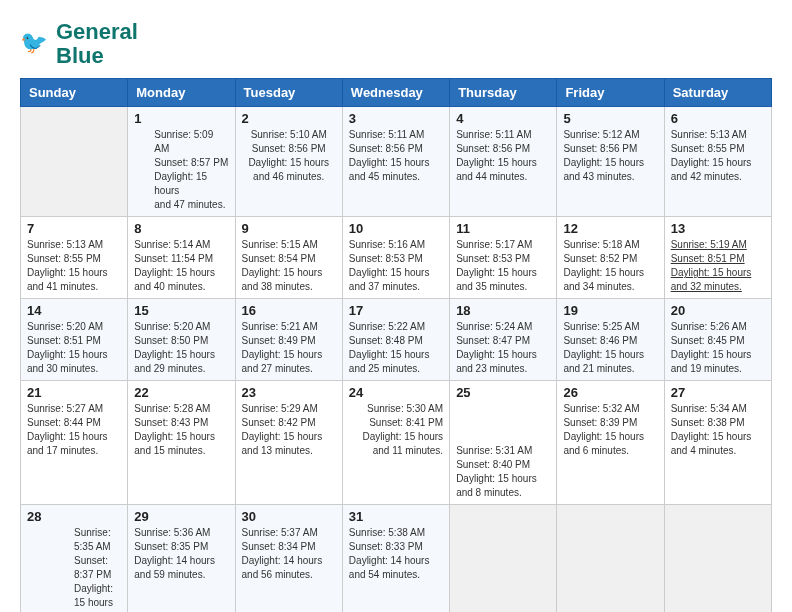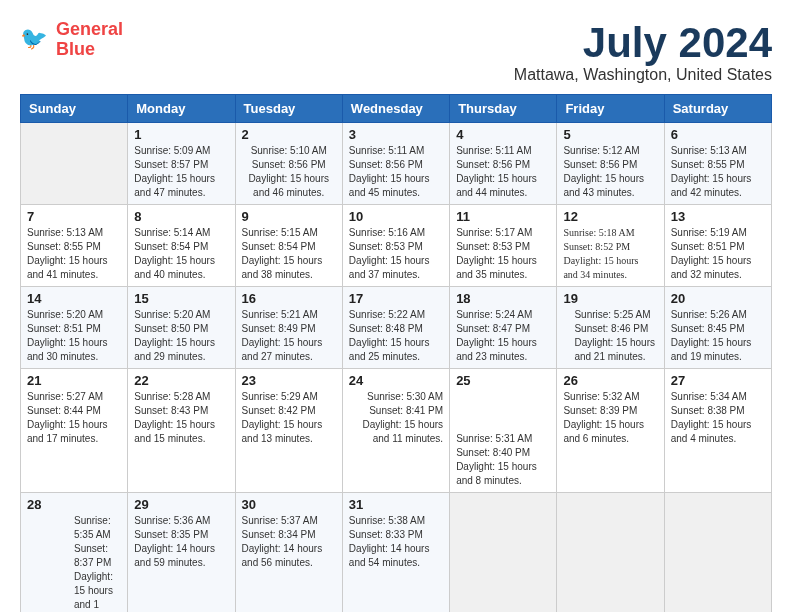--- a/index.html
+++ b/index.html
@@ -15,23 +15,23 @@
       justify-content: space-between;
       align-items: flex-start;
       margin-bottom: 10px;
     }
     .logo {
       display: flex;
       align-items: center;
       gap: 4px;
     }
     .logo-text {
-      font-size: 18px;
+      font-size: 22px;
       font-weight: bold;
-      color: #ef4444;
+      color: #0f766e;
       line-height: 1.1;
     }
     .logo-bird {
       width: 32px;
       height: 32px;
     }
     .title-area {
       text-align: right;
     }
     .month-title {
@@ -92,44 +92,40 @@
 <div class="header-area">
   <div class="logo">
     <svg class="logo-bird" viewBox="0 0 40 40" xmlns="http://www.w3.org/2000/svg">
       <text y="28" font-size="28" fill="#1a3a5c">🐦</text>
     </svg>
     <div class="logo-text">
       <div>General</div>
       <div>Blue</div>
     </div>
   </div>
-  <div class="title-area">
-    <div class="month-title">July 2024</div>
-    <div class="location-title">Mattawa, Washington, United States</div>
-  </div>
 </div>
 
 <table>
   <thead>
     <tr>
     <th>Sunday</th>
         <th>Monday</th>
         <th>Tuesday</th>
         <th>Wednesday</th>
         <th>Thursday</th>
         <th>Friday</th>
         <th>Saturday</th>
       </tr>
   </thead>
   <tbody id="calendar-body">
   <tr>
         <td class="empty"></td>
         <td>
           <div class="day-number">1</div>
-          <div class="day-info" style="white-space: pre-line;">Sunrise: 5:09 AM
+          <div class="day-info" style="white-space: pre-line; margin-left: 20px;">Sunrise: 5:09 AM
 Sunset: 8:57 PM
 Daylight: 15 hours
 and 47 minutes.</div>
         </td>
         <td>
           <div class="day-number">2</div>
           <div class="day-info" style="white-space: pre-line; text-align: center;">Sunrise: 5:10 AM
 Sunset: 8:56 PM
 Daylight: 15 hours
 and 46 minutes.</div>
@@ -167,21 +163,21 @@
         <td>
           <div class="day-number">7</div>
           <div class="day-info" style="white-space: pre-line;">Sunrise: 5:13 AM
 Sunset: 8:55 PM
 Daylight: 15 hours
 and 41 minutes.</div>
         </td>
         <td>
           <div class="day-number">8</div>
           <div class="day-info" style="white-space: pre-line;">Sunrise: 5:14 AM
-Sunset: 8:54 PM
+Sunset: 11:54 PM
 Daylight: 15 hours
 and 40 minutes.</div>
         </td>
         <td>
           <div class="day-number">9</div>
           <div class="day-info" style="white-space: pre-line;">Sunrise: 5:15 AM
 Sunset: 8:54 PM
 Daylight: 15 hours
 and 38 minutes.</div>
         </td>
@@ -194,28 +190,28 @@
         </td>
         <td>
           <div class="day-number">11</div>
           <div class="day-info" style="white-space: pre-line;">Sunrise: 5:17 AM
 Sunset: 8:53 PM
 Daylight: 15 hours
 and 35 minutes.</div>
         </td>
         <td>
           <div class="day-number">12</div>
-          <div class="day-info" style="white-space: pre-line; font-family: Liberation Serif, serif;">Sunrise: 5:18 AM
+          <div class="day-info" style="white-space: pre-line;">Sunrise: 5:18 AM
 Sunset: 8:52 PM
 Daylight: 15 hours
 and 34 minutes.</div>
         </td>
         <td>
           <div class="day-number">13</div>
-          <div class="day-info" style="white-space: pre-line;">Sunrise: 5:19 AM
+          <div class="day-info" style="white-space: pre-line; text-decoration: underline;">Sunrise: 5:19 AM
 Sunset: 8:51 PM
 Daylight: 15 hours
 and 32 minutes.</div>
         </td>
       </tr>
       <tr>
         <td>
           <div class="day-number">14</div>
           <div class="day-info" style="white-space: pre-line;">Sunrise: 5:20 AM
 Sunset: 8:51 PM
@@ -245,21 +241,21 @@
         </td>
         <td>
           <div class="day-number">18</div>
           <div class="day-info" style="white-space: pre-line;">Sunrise: 5:24 AM
 Sunset: 8:47 PM
 Daylight: 15 hours
 and 23 minutes.</div>
         </td>
         <td>
           <div class="day-number">19</div>
-          <div class="day-info" style="white-space: pre-line; margin-left: 11px;">Sunrise: 5:25 AM
+          <div class="day-info" style="white-space: pre-line;">Sunrise: 5:25 AM
 Sunset: 8:46 PM
 Daylight: 15 hours
 and 21 minutes.</div>
         </td>
         <td>
           <div class="day-number">20</div>
           <div class="day-info" style="white-space: pre-line;">Sunrise: 5:26 AM
 Sunset: 8:45 PM
 Daylight: 15 hours
 and 19 minutes.</div>

